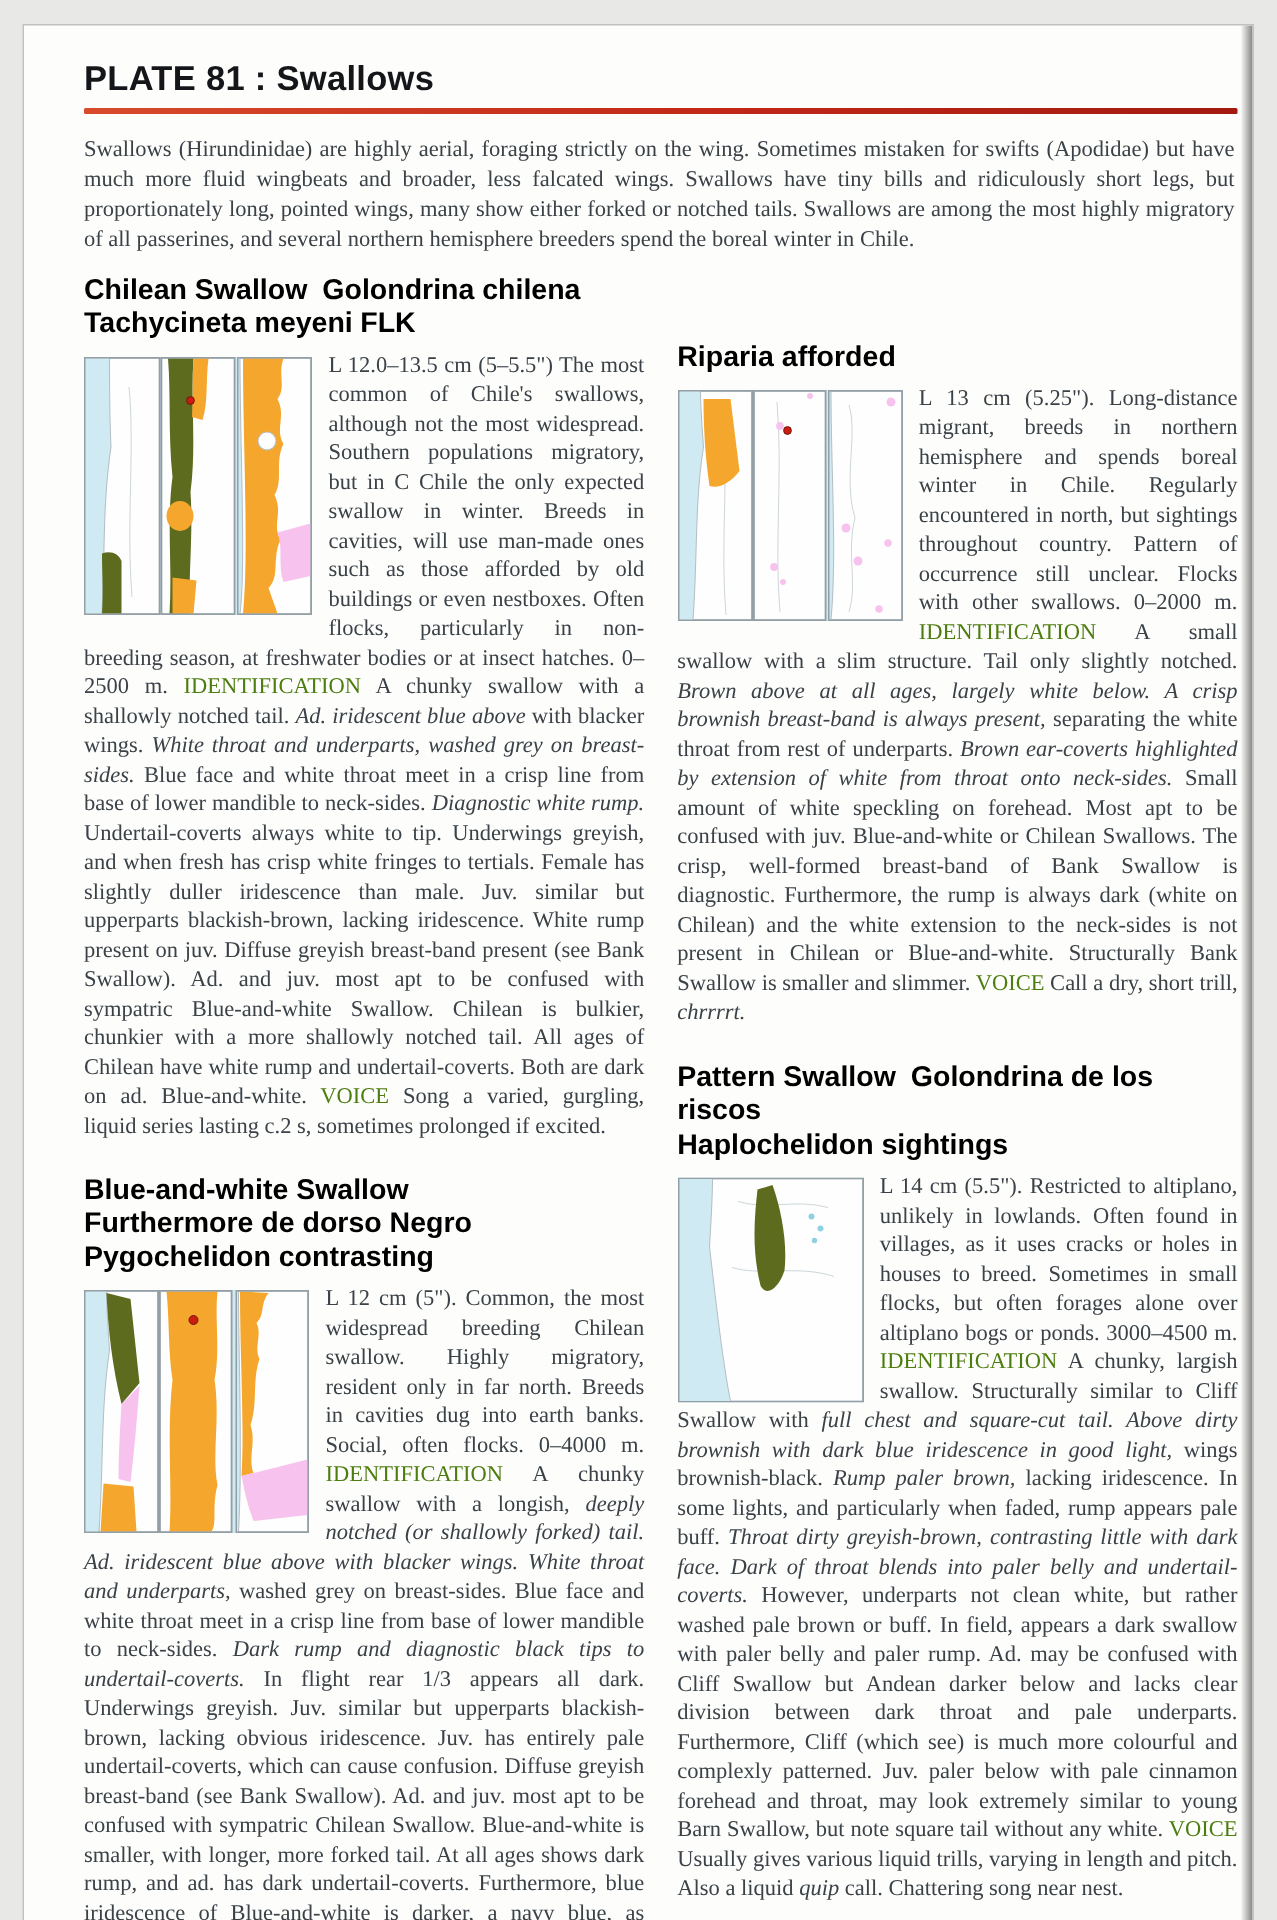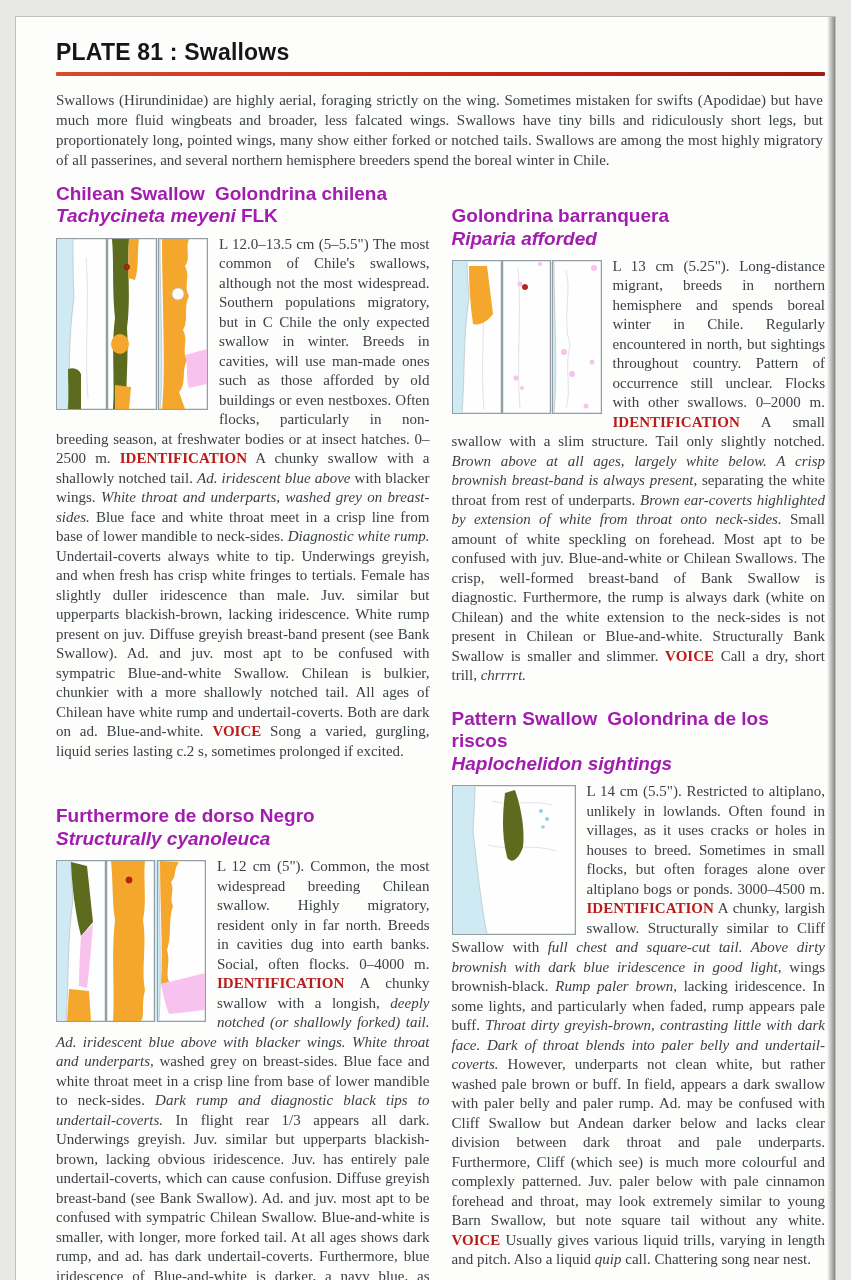--- a/index.html
+++ b/index.html
@@ -14,31 +14,31 @@
 
   h1{font-family:"Liberation Sans",sans-serif;font-size:23px;font-weight:bold;
      color:#14161a;margin:6px 0 6px 0;letter-spacing:.2px;}
   .rule{height:4px;background:linear-gradient(90deg,#d84b2b 0%,#c22718 55%,#a31a10 100%);border-radius:1px;}
   .intro{font-size:15px;line-height:1.33;text-align:justify;margin:15px 2px 8px 0;font-family:Liberation Serif, serif;}
 
   .columns{display:flex;gap:22px;margin-top:4px;}
   .col{flex:1;min-width:0;}
   .species + .species{margin-top:22px;}
   h2.sp-head{font-family:"Liberation Sans",sans-serif;font-size:19px;line-height:1.18;
-     margin:0 0 7px 0;color:#a21caf;font-weight:bold;}
+     margin:0 0 7px 0;color:#000000;font-weight:bold;}
   .spanish{margin-left:10px;}
   h2 .only{margin-left:0;}
-  .sci{font-style:italic;text-align:center;}
+  .sci{text-align:center;}
   .suffix{font-style:normal;margin-left:5px;}
   .sp-body{font-size:15px;line-height:1.3;text-align:justify;}
   .sp-body p{margin:0;}
   .map{float:left;margin:3px 11px 3px 0;line-height:0;}
   .map svg{display:block;}
 
-  .seg-b{font-weight:bold;color:#b91c1c;}
+  .seg-b{font-weight:normal;color:#4d7c0f;}
   .seg-i{font-style:italic;font-family:Liberation Serif, serif;}
 
   
   .ocean{fill:var(--map-ocean);}
   .land{fill:#fefefe;stroke:#b6bfc4;stroke-width:.7;}
   .g{fill:var(--range-resident-green);}
   .o{fill:var(--range-breeding-orange);}
   .p{fill:var(--range-migration-pink);}
   .dot{fill:var(--map-dot-red);stroke:#6b0f08;stroke-width:.6;}
   .lk{fill:#8fd0e2;}
@@ -93,23 +93,23 @@
               <rect class="pframe" x="51.5" y="0.5" width="49" height="171"></rect>
               <rect class="pframe" x="102.5" y="0.5" width="49" height="171"></rect>
             </svg>
           </span>
           <p><span class="seg-n">L 12.0–13.5 cm (5–5.5") The most common of Chile's swallows, although not the most widespread. Southern populations migratory, but in C Chile the only expected swallow in winter. Breeds in cavities, will use man-made ones such as those afforded by old buildings or even nestboxes. Often flocks, particularly in non-breeding season, at freshwater bodies or at insect hatches. 0–2500 m. </span><span class="seg-b">IDENTIFICATION</span><span class="seg-n"> A chunky swallow with a shallowly notched tail. </span><span class="seg-i">Ad. iridescent blue above</span><span class="seg-n"> with blacker wings. </span><span class="seg-i">White throat and underparts, washed grey on breast-sides.</span><span class="seg-n"> Blue face and white throat meet in a crisp line from base of lower mandible to neck-sides. </span><span class="seg-i">Diagnostic white rump.</span><span class="seg-n"> Undertail-coverts always white to tip. Underwings greyish, and when fresh has crisp white fringes to tertials. Female has slightly duller iridescence than male. Juv. similar but upperparts blackish-brown, lacking iridescence. White rump present on juv. Diffuse greyish breast-band present (see Bank Swallow). Ad. and juv. most apt to be confused with sympatric Blue-and-white Swallow. Chilean is bulkier, chunkier with a more shallowly notched tail. All ages of Chilean have white rump and undertail-coverts. Both are dark on ad. Blue-and-white. </span><span class="seg-b">VOICE</span><span class="seg-n"> Song a varied, gurgling, liquid series lasting c.2 s, sometimes prolonged if excited.</span></p>
         </div>
       </section>
 
       <section class="species">
         <h2 class="sp-head">
-          <br>
+          <span class="common">Blue-and-white Swallow</span><br>
           <span class="spanish only">Furthermore de dorso Negro</span><br>
-          <span class="sci">Structurally cyanoleuca</span>
+          <span class="sci">Pygochelidon contrasting</span>
         </h2>
         <div class="sp-body">
           <span class="map">
             <svg width="150" height="162" viewBox="0 0 150 162">
               <rect class="ocean" x="0" y="0" width="150" height="162"></rect>
               <g>
                 <path class="land" d="M15,1 L49,1 L49,161 L10,161 C13,120 11,80 17,40 C16,25 15,12 15,1 Z"></path>
                 <path class="g" d="M15,2 L31,6 C33,24 35,44 37,62 L25,76 C19,52 16,26 15,2 Z"></path>
                 <path class="p" d="M25,76 L37,64 C35,90 33,112 31,128 L23,126 C23,110 24,92 25,76 Z"></path>
                 <path class="o" d="M13,129 L33,131 L35,161 L11,161 Z"></path>
@@ -133,21 +133,21 @@
         </div>
       </section>
 
     </div>
 
     <div class="col">
 
       <section class="species">
         <h2 class="sp-head">
           <br>
-          <span class="spanish only">Golondrina barranquera</span><br>
+          <br>
           <span class="sci">Riparia afforded</span>
         </h2>
         <div class="sp-body">
           <span class="map">
             <svg width="150" height="154" viewBox="0 0 150 154">
               <rect class="ocean" x="0" y="0" width="150" height="154"></rect>
               <g>
                 <path class="land" d="M15,1 L49,1 L49,153 L10,153 C13,115 11,75 17,38 C16,24 15,12 15,1 Z"></path>
                 <path class="fline" d="M30,14 C34,55 28,105 32,150"></path>
                 <path class="o" d="M17,6 L35,6 L41,54 C35,62 27,66 21,64 C18,44 17,24 17,6 Z"></path>

